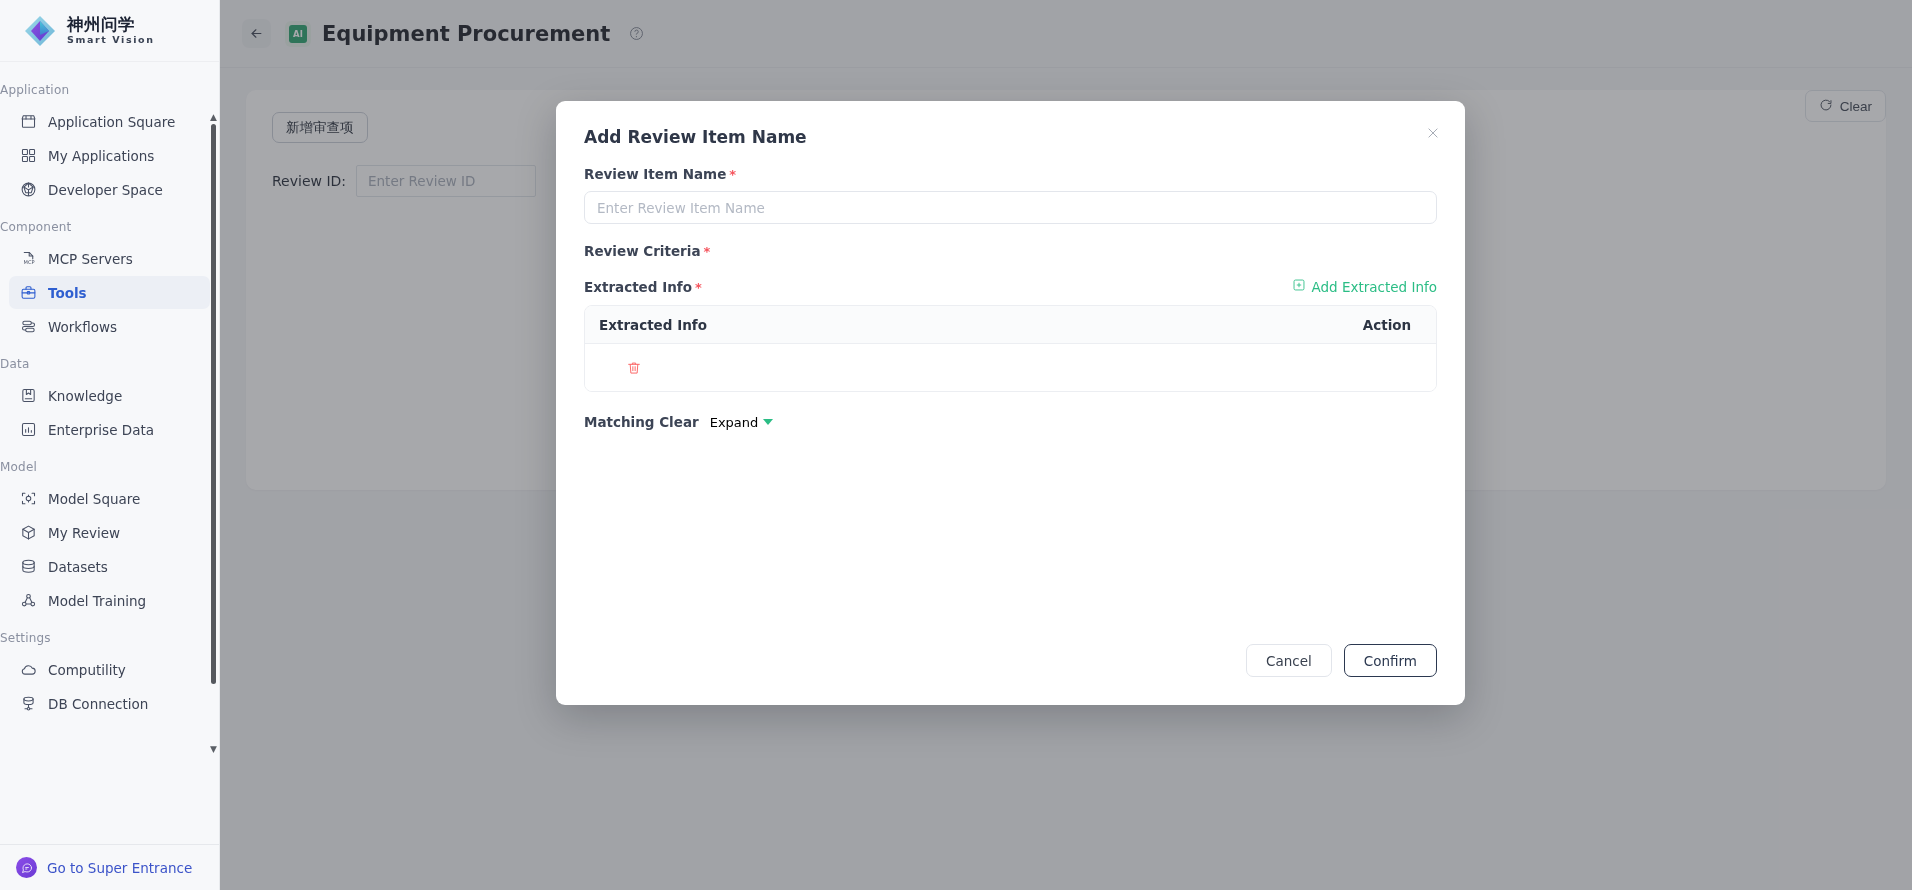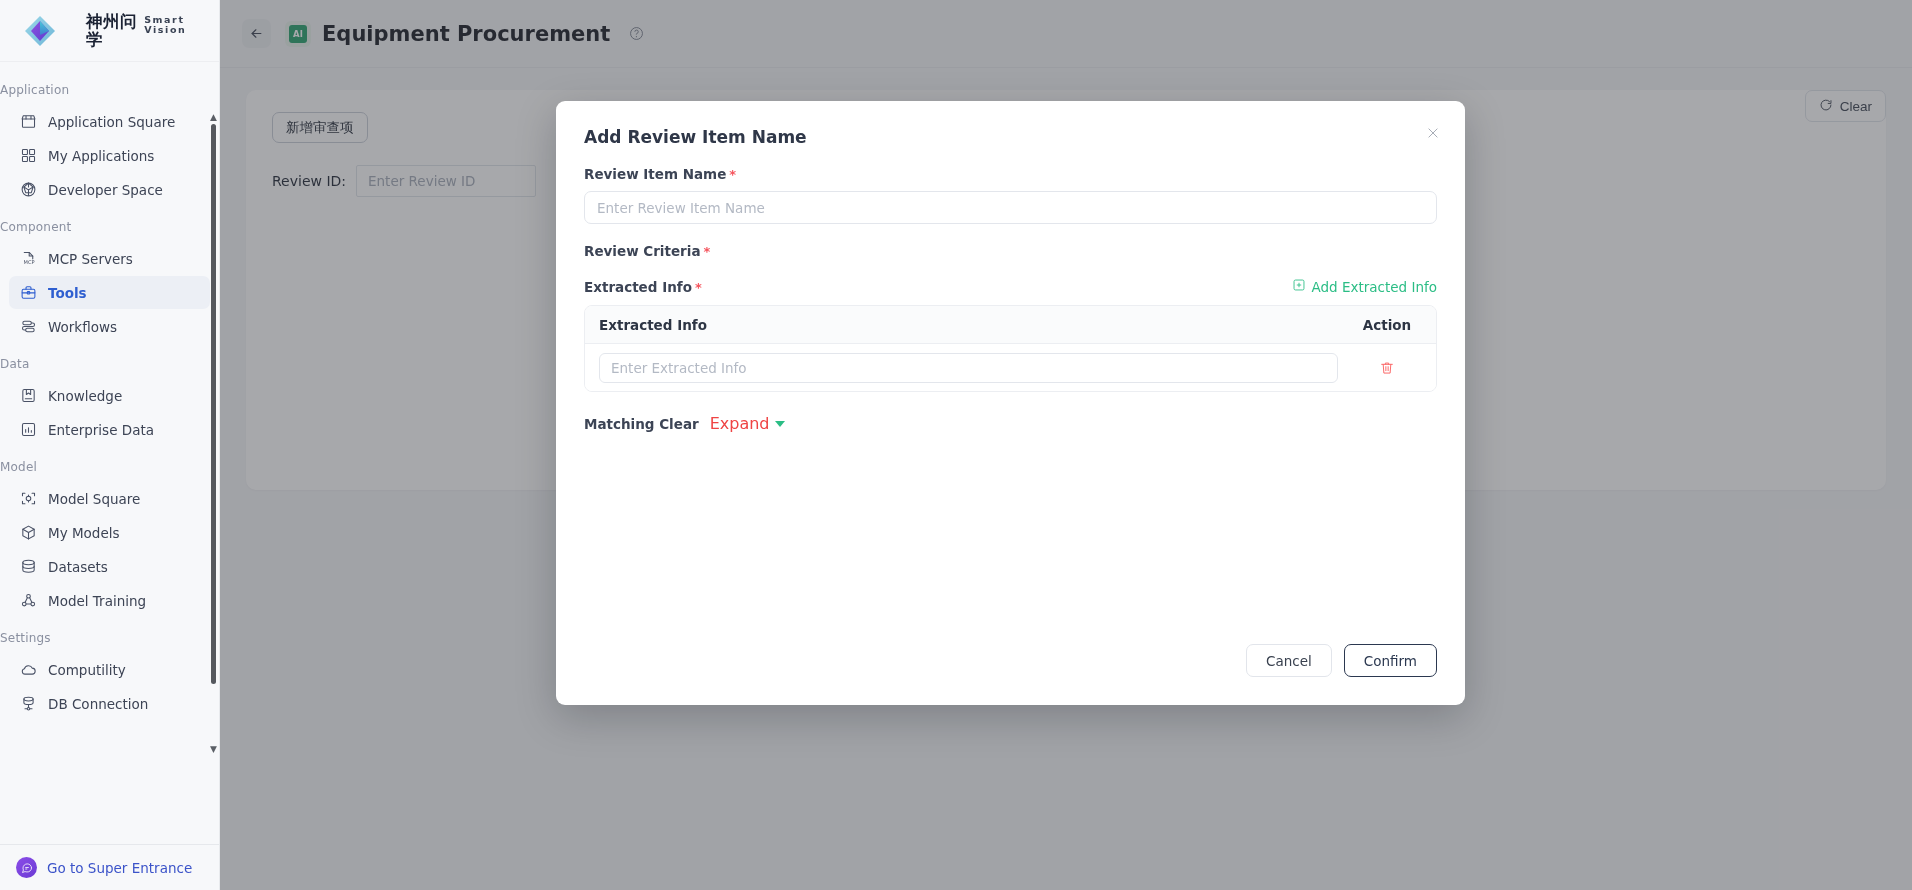--- a/index.html
+++ b/index.html
@@ -23,21 +23,21 @@
     flex: 0 0 220px;
   }
   .brand {
     height: 62px; flex: 0 0 62px;
     display: flex; align-items: center; gap: 9px;
     padding-left: 22px;
     border-bottom: 1px solid #edeef1;
     background: #f7f8fa;
   }
   .brand-mark { width: 36px; height: 36px; position: relative; flex: 0 0 36px; }
-  .brand-text { display: flex; flex-direction: row; line-height: 1.05; margin-left: 19px; }
+  .brand-text { display: flex; flex-direction: column; line-height: 1.05; }
   .brand-cn { font-size: 16.5px; font-weight: 700; color: #1b2233; letter-spacing: .5px; }
   .brand-en { font-size: 9.5px; font-weight: 600; color: #3a4354; letter-spacing: 1.6px; margin-top: 2px; }
 
   .nav {
     flex: 1 1 auto;
     padding: 8px 0 4px 0;
     overflow: hidden;
     position: relative;
   }
   .nav-group-label {
@@ -225,21 +225,21 @@
     padding: 0 11px; font-size: 13.5px; color: #20273a;
     font-family: inherit;
   }
   .row-input::placeholder { color: #b3b9c4; }
   .td-action { flex: 0 0 70px; display: flex; align-items: center; justify-content: center; }
   .trash { width: 16px; height: 16px; cursor: pointer; }
   .trash svg { width: 16px; height: 16px; stroke: #fb6b6b; fill: none; stroke-width: 1.5; stroke-linecap: round; stroke-linejoin: round; }
 
   .match-row { display: flex; align-items: center; gap: 11px; margin-top: 22px; }
   .match-label { font-size: 13.5px; font-weight: 600; color: #3c4455; }
-  .expand-link { color: #ef4444; font-size: 16px; cursor: pointer; display: inline-flex; align-items: center; gap: 5px; }
+  .expand-link { color: #000000; font-size: 13px; cursor: pointer; display: inline-flex; align-items: center; gap: 5px; }
   .caret { width: 0; height: 0; border-left: 5px solid transparent; border-right: 5px solid transparent; border-top: 6px solid #2bbd85; }
 
   .modal-footer {
     margin-top: auto; margin-bottom: 0;
     padding: 0 0 28px 0;
     display: flex; justify-content: flex-end; gap: 12px;
   }
   .btn {
     height: 33px; padding: 0 19px;
     border-radius: 7px; font-size: 13.5px;
@@ -379,21 +379,21 @@
           </span>
           <span>Model Square</span>
         </div>
         <div class="nav-item">
           <span class="ico">
             <svg viewBox="0 0 24 24">
               <path d="M12 3l8 4.5v9L12 21l-8-4.5v-9z"></path>
               <path d="M4 7.5l8 4.5 8-4.5M12 12v9"></path>
             </svg>
           </span>
-          <span>My Models</span>
+          <span>My Review</span>
         </div>
         <div class="nav-item">
           <span class="ico">
             <svg viewBox="0 0 24 24">
               <ellipse cx="12" cy="6.3" rx="8" ry="3.1"></ellipse>
               <path d="M4 6.3v5.4c0 1.7 3.6 3.1 8 3.1s8-1.4 8-3.1V6.3"></path>
               <path d="M4 11.7v5.4c0 1.7 3.6 3.1 8 3.1s8-1.4 8-3.1v-5.4"></path>
             </svg>
           </span>
           <span>Datasets</span>
@@ -528,23 +528,20 @@
           <span>Add Extracted Info</span>
         </div>
       </div>
 
       <div class="tbl">
         <div class="tbl-head">
           <div class="th-main">Extracted Info</div>
           <div class="th-action">Action</div>
         </div>
         <div class="tbl-row">
-          <div class="td-main">
-            <input class="row-input" type="text" placeholder="Enter Extracted Info" style="">
-          </div>
           <div class="td-action">
             <span class="trash">
               <svg viewBox="0 0 24 24">
                   <path d="M4 6.5h16"></path>
                   <path d="M9.5 6.5V4.6h5v1.9"></path>
                   <path d="M6.3 6.5l1 13.1h9.4l1-13.1"></path>
                   <path d="M10.3 10v6M13.7 10v6"></path>
                 </svg>
             </span>
           </div>

